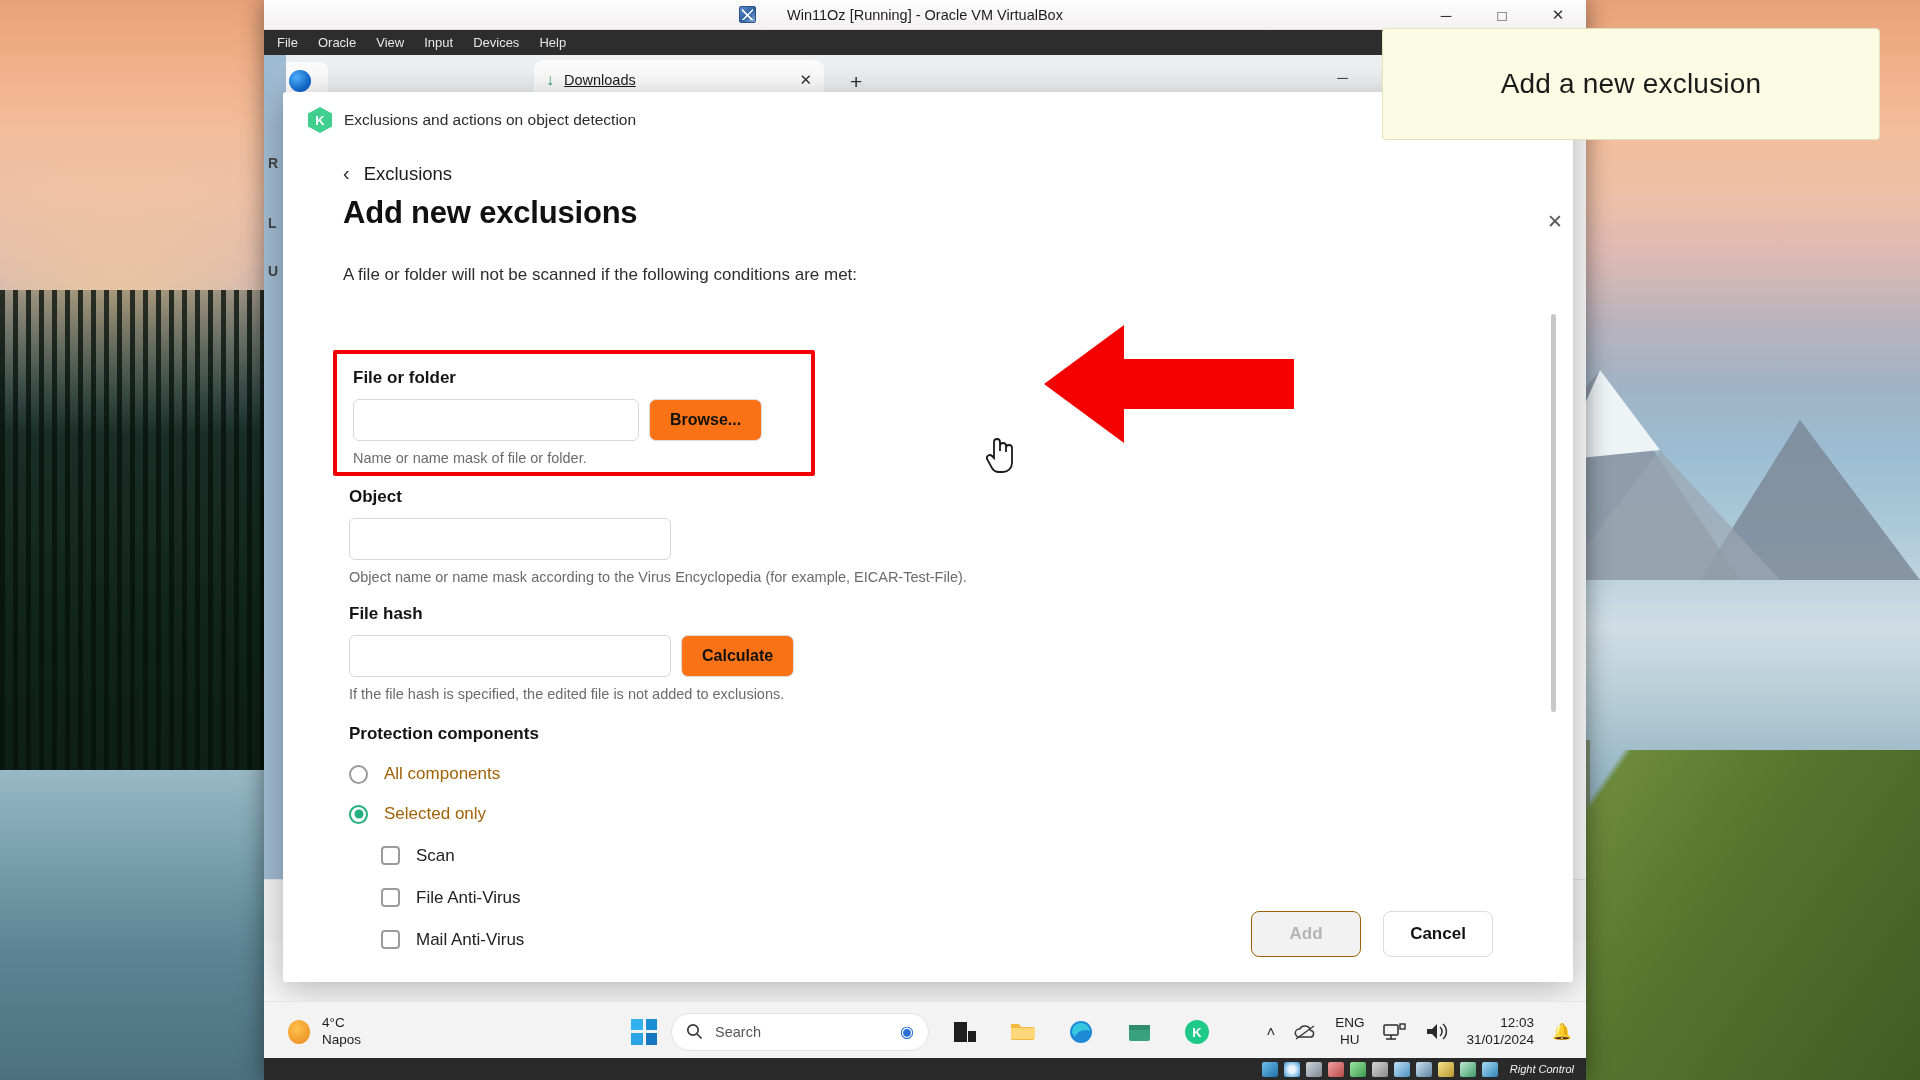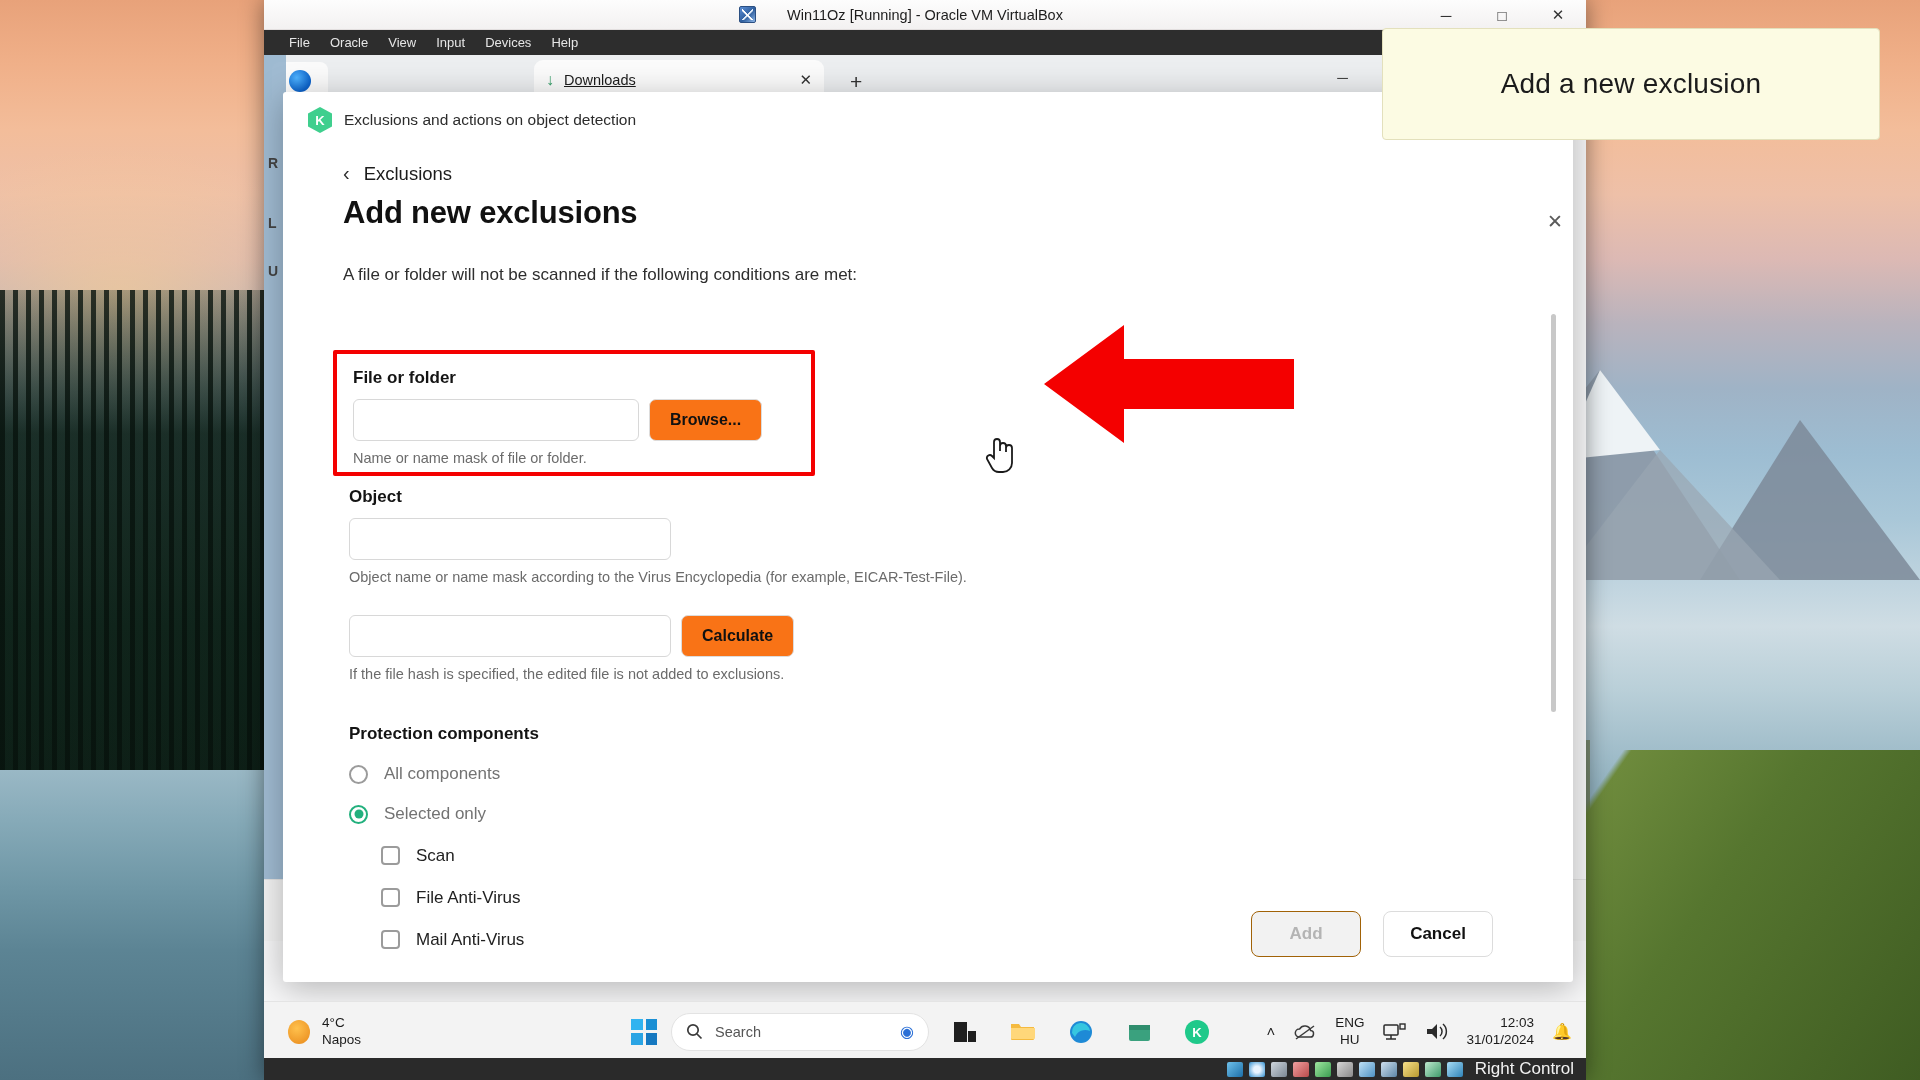--- a/index.html
+++ b/index.html
@@ -82,21 +82,21 @@
   .win-ctrl {
     width: 56px; height: 30px; display: flex; align-items: center; justify-content: center;
     font-size: 15px; color: #333; position: absolute; top: 0;
   }
   #vbox-min { right: 112px; }
   #vbox-max { right: 56px; }
   #vbox-close { right: 0; }
 
   #vbox-menubar {
     height: 25px; background: #2d2d2d; display: flex; align-items: center;
-    padding-left: 16px; gap: 2px;
+    padding-left: 4px; gap: 2px;
   }
   .vbox-menu-item {
     color: #e6e6e6; font-size: 13px; padding: 3px 9px; border-radius: 2px;
     white-space: nowrap;
   }
 
   
   #guest {
     position: absolute; left: 0; top: 55px; width: 1322px; height: 1006px;
     overflow: hidden; background: #1b2a38;
@@ -213,21 +213,21 @@
   .radio-row { display: flex; align-items: center; gap: 16px; margin-top: 20px; }
   .radio {
     width: 19px; height: 19px; border-radius: 50%; border: 2px solid #9b9b9b; background: #fff;
     flex: none;
   }
   .radio.checked { border-color: #22b07d; position: relative; }
   .radio.checked:after {
     content:""; position:absolute; left:50%; top:50%; transform: translate(-50%,-50%);
     width: 9px; height: 9px; border-radius: 50%; background: #22b07d;
   }
-  .radio-label { font-size: 17px; color: #737373; }
+  .radio-label { font-size: 17px; color: #a16207; }
 
   .check-row { display: flex; align-items: flex-start; gap: 16px; margin-top: 22px; margin-left: 32px; }
   .checkbox {
     width: 19px; height: 19px; border-radius: 4px; border: 2px solid #9b9b9b; background: #fff;
     flex: none;
   }
   .check-label { font-size: 17px; color: #222; }
 
   #ksp-scrollbar {
     position: absolute; right: 17px; top: 222px; width: 5px; height: 398px;
@@ -299,21 +299,21 @@
   #tb-clock { text-align: right; line-height: 1.25; font-size: 13.5px; color: #1b1b1b; }
   #tb-bell { font-size: 16px; color: #1f5fb0; }
 
   
   #vbox-statusbar {
     position: absolute; left: 0; right: 0; bottom: 0; height: 22px;
     background: #2a2a2a; display: flex; align-items: center; justify-content: flex-end;
     padding-right: 12px; gap: 6px;
   }
   .sb-icon { width: 16px; height: 15px; border-radius: 2px; }
-  #vbox-host-key { font-size: 17px; color: #f2f2f2; margin-left: 6px; }
+  #vbox-host-key { font-size: 11px; color: #f2f2f2; margin-left: 6px; font-style: italic; }
 </style>
 </head>
 <body>
 
 <div id="wallpaper">
   <svg id="wp-mountains" viewBox="0 0 1920 250" preserveAspectRatio="none">
     <polygon points="1280,250 1420,60 1520,140 1600,40 1740,250" fill="#8c98a6" opacity="0.9"></polygon>
     <polygon points="1420,60 1460,110 1400,120" fill="#eef3f6"></polygon>
     <polygon points="1600,40 1660,120 1560,130" fill="#eef3f6"></polygon>
     <polygon points="1700,250 1800,90 1920,250" fill="#7d8a99" opacity="0.85"></polygon>
@@ -406,20 +406,21 @@
         </div>
       </div>
 
       <div id="object-group">
         <div class="field-label">Object</div>
         <input class="text-input" value="" placeholder="" style="">
         <div class="field-hint">Object name or name mask according to the Virus Encyclopedia (for example, EICAR-Test-File).</div>
       </div>
 
       <div id="filehash-group">
+        <div class="field-label">File hash</div>
         <div class="row">
           <input class="text-input" value="" placeholder="" style="">
           <div class="side-btn">Calculate</div>
         </div>
         <div class="field-hint">If the file hash is specified, the edited file is not added to exclusions.</div>
       </div>
 
       <div id="protection-group">
         <div class="field-label">Protection components</div>
 

